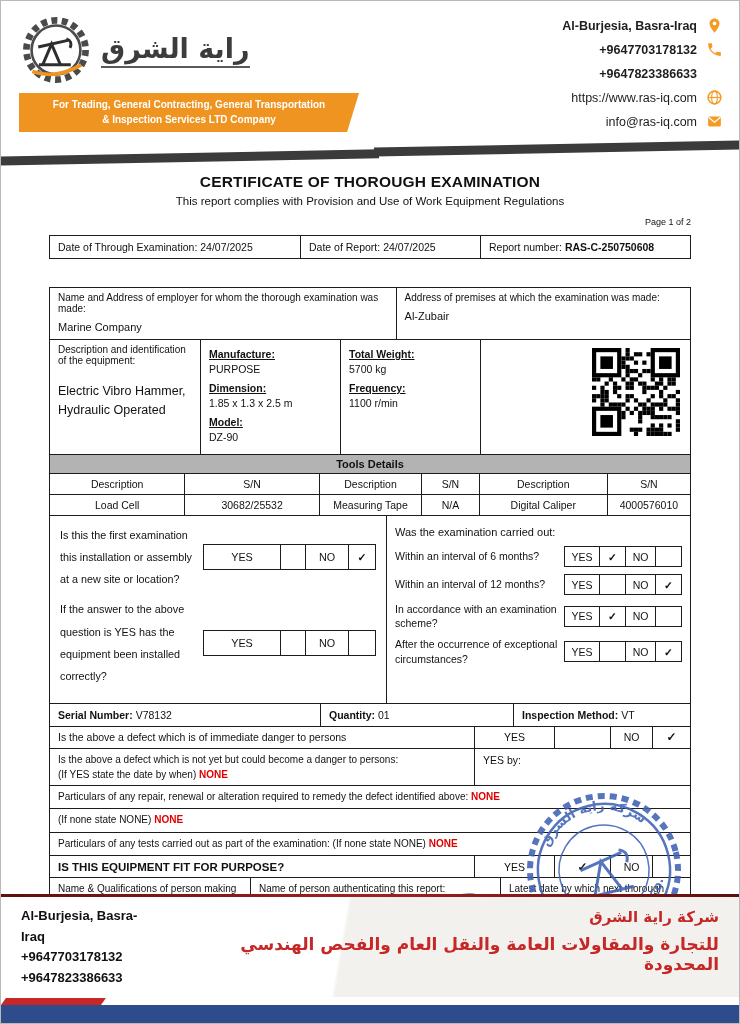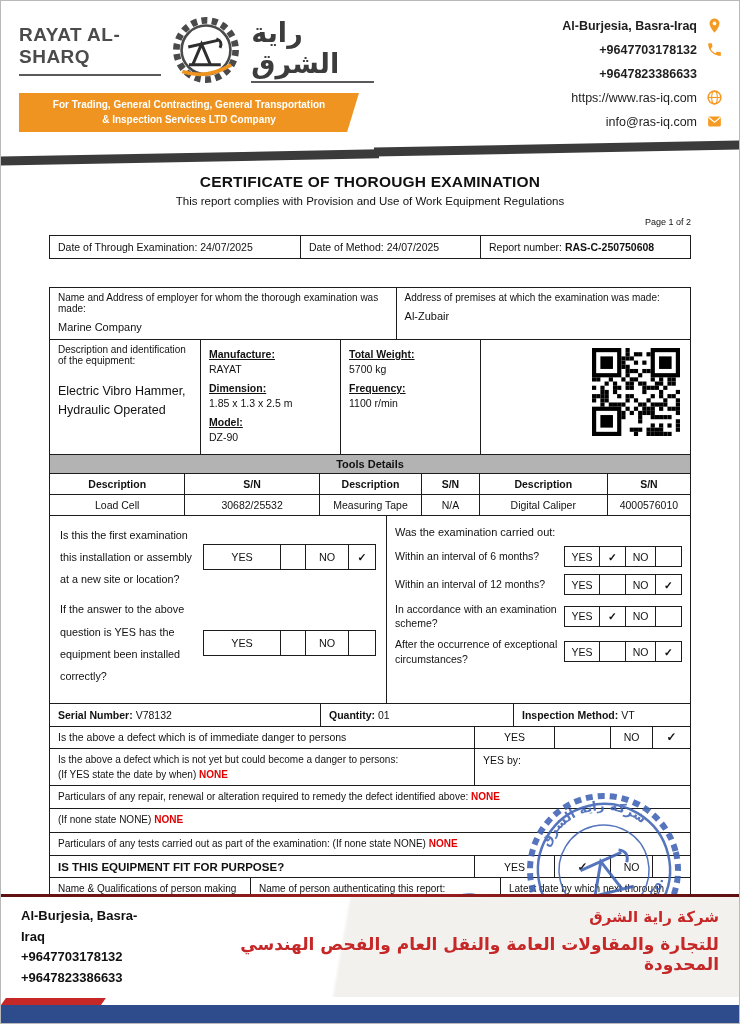--- a/index.html
+++ b/index.html
@@ -66,21 +66,21 @@
   .eq-c4 { flex:1; padding:8px 10px; display:flex; justify-content:flex-end; align-items:flex-start; }
   .eq-lab { font-weight:bold; text-decoration:underline; font-size:10.5px; margin-top:4px; }
   .eq-val { font-size:10.5px; margin:3px 0 7px; }
   .qr { width:88px; height:88px; }
 
   
   .tools-title { background:#b3b3b3; text-align:center; font-weight:bold; font-size:11px; padding:3px 0; }
   .tools-row { display:flex; text-align:center; }
   .tools-row > div { padding:4px 2px; }
   .tw1{width:21%;} .tw2{width:21%;} .tw3{width:16%;} .tw4{width:9%;} .tw5{width:20%;} .tw6{flex:1;}
-  .tools-head { font-weight:bold; }
+  .tools-head { font-weight:normal; }
 
   
   .exam-left { width:52.5%; padding:8px 10px; }
   .exam-right { flex:1; padding:8px 8px 4px; }
   .qblock { display:flex; align-items:center; gap:10px; margin-bottom:8px; }
   .qtext { width:195px; line-height:2.05; font-size:10.8px; }
   .ynbox { display:flex; align-self:center; }
   .ynbox span { border:1px solid #1c1c1c; margin-left:-1px; height:26px;
                 display:inline-flex; align-items:center; justify-content:center; font-size:10.8px; }
   .ynbox span:first-child { margin-left:0; }
@@ -139,21 +139,20 @@
   .footer-blue { position:absolute; left:0; right:0; bottom:0; height:18px; background:#2e4c8c; }
 </style>
 </head>
 <body>
 
 <div class="page">
 
   <div class="header">
     <div class="logo-block">
       <div class="logo-row">
-        <span class="logo-en">RAYAT AL-SHARQ</span>
         <span class="logo-gear">
           <svg viewBox="0 0 100 100">
             <circle cx="50" cy="50" r="40" fill="none" stroke="#4a4a4a" stroke-width="9" stroke-dasharray="8 6"></circle>
             <circle cx="50" cy="50" r="33" fill="none" stroke="#4a4a4a" stroke-width="3.5"></circle>
             <g stroke="#2e2e2e" stroke-width="4" fill="none">
               <path d="M32 70 L44 42 L56 70"></path>
               <path d="M26 46 L66 37"></path>
               <path d="M64 35 q9 3 5 12"></path>
               <path d="M27 70 L70 70"></path>
             </g>
@@ -223,21 +222,21 @@
   </div>
   <div class="page-label">Page 1 of 2</div>
 
   <div class="tblwrap">
     <div class="flexrow">
       <div class="dates-cell dates-c1">
         <span>Date of Through Examination:</span>
         <span>24/07/2025</span>
       </div>
       <div class="dates-cell dates-c2 bl">
-        <span>Date of Method:</span>
+        <span>Date of Report:</span>
         <span>24/07/2025</span>
       </div>
       <div class="dates-cell dates-c3 bl">
         <span>Report number:</span>
         <b>RAS-C-250750608</b>
       </div>
     </div>
   </div>
 
   <div class="gap"></div>
@@ -255,21 +254,21 @@
       </div>
     </div>
 
     <div class="sec flexrow">
       <div class="eq-c1">
         <div class="lbl-sm">Description and identification of the equipment:</div>
         <div class="eq-name">Electric Vibro Hammer, Hydraulic Operated</div>
       </div>
       <div class="eq-c2 bl">
         <div class="eq-lab">Manufacture:</div>
-        <div class="eq-val">RAYAT</div>
+        <div class="eq-val">PURPOSE</div>
         <div class="eq-lab">Dimension:</div>
         <div class="eq-val">1.85 x 1.3 x 2.5 m</div>
         <div class="eq-lab">Model:</div>
         <div class="eq-val">DZ-90</div>
       </div>
       <div class="eq-c3 bl">
         <div class="eq-lab">Total Weight:</div>
         <div class="eq-val">5700 kg</div>
         <div class="eq-lab">Frequency:</div>
         <div class="eq-val">1100 r/min</div>

